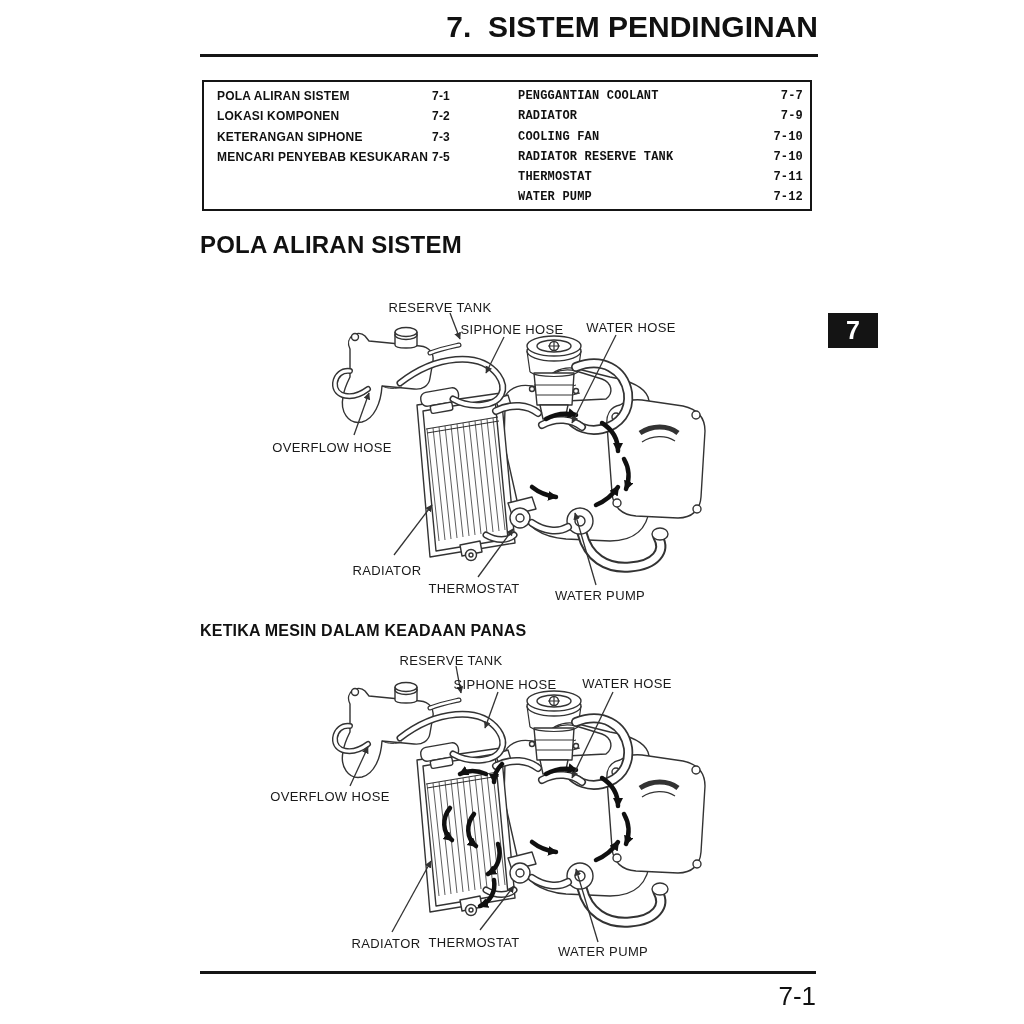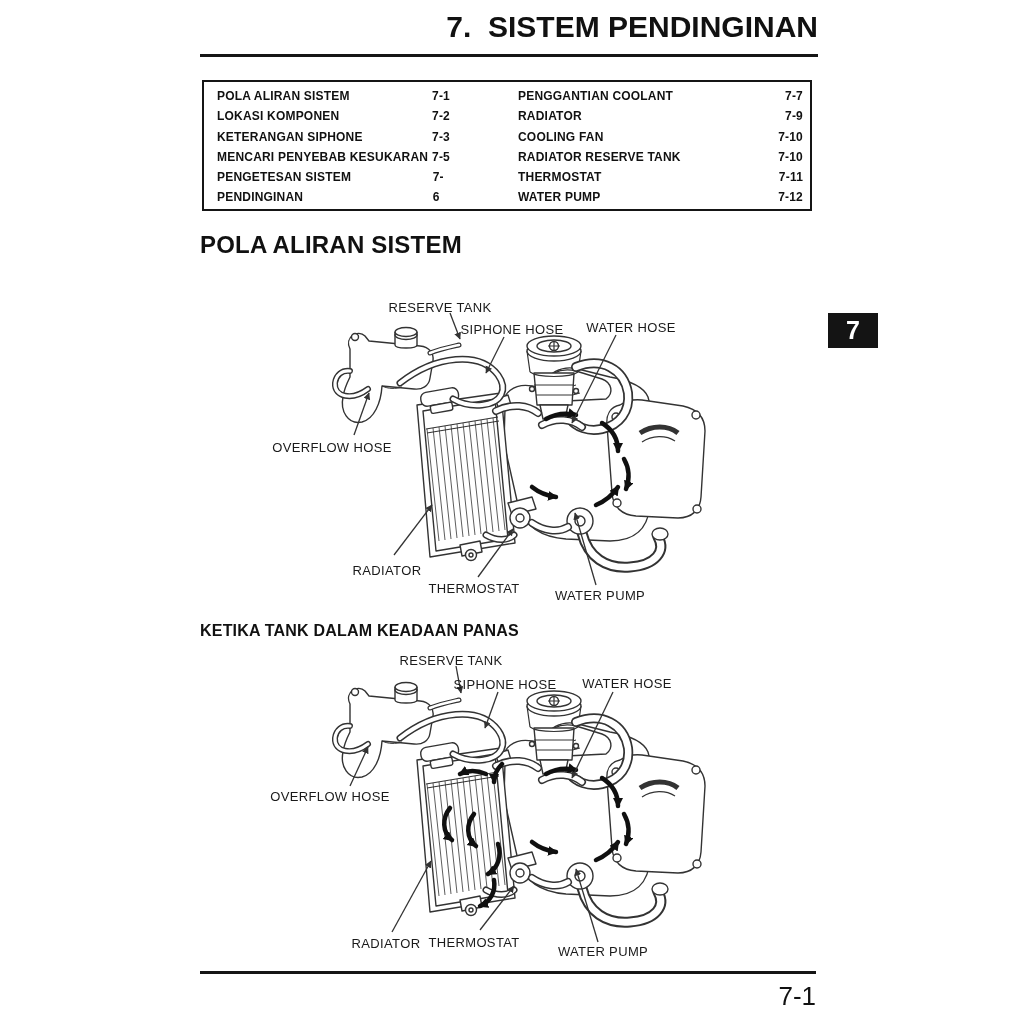--- a/index.html
+++ b/index.html
@@ -7,21 +7,21 @@
         font-family:"Liberation Sans",sans-serif;color:#111;border-radius:15px;}
 
   .chapter-title{position:absolute;top:10px;left:200px;width:618px;text-align:right;
     font-size:30px;font-weight:bold;white-space:pre;color:#111;}
   .title-rule{position:absolute;top:54px;left:200px;width:618px;height:3px;background:#151515;}
 
   .toc{position:absolute;left:202px;top:80px;width:610px;height:131px;
     border:2px solid #151515;box-sizing:border-box;}
   .toc-col{position:absolute;top:4px;}
   .toc-left{left:13px;width:233px;}
-  .toc-right{left:314px;width:285px;}
+  .toc-right{left:314px;width:285px;font-family:Liberation Mono, monospace;}
   .toc-row{display:flex;justify-content:space-between;align-items:center;
     line-height:20.3px;font-size:12px;font-weight:bold;letter-spacing:0.2px;}
   .toc-row .pg{font-weight:bold;}
 
   .section-title{position:absolute;left:200px;top:231px;font-size:24px;font-weight:bold;letter-spacing:0.2px;}
   .sub-heading{position:absolute;left:200px;font-size:16px;font-weight:bold;letter-spacing:0.2px;}
   .sub1{top:268px;} .sub2{top:622px;}
 
   .diagram{position:absolute;width:500px;height:310px;}
   .d1{left:280px;top:293px;} .d2{left:280px;top:648px;}
@@ -165,24 +165,20 @@
           <span class="pg">7-2</span>
         </div>
       <div class="toc-row">
           <span>KETERANGAN SIPHONE</span>
           <span class="pg">7-3</span>
         </div>
       <div class="toc-row">
           <span>MENCARI PENYEBAB KESUKARAN</span>
           <span class="pg">7-5</span>
         </div>
-      <div class="toc-row">
-          <span>PENGETESAN SISTEM PENDINGINAN</span>
-          <span class="pg">7-6</span>
-        </div>
     </div>
     <div class="toc-col toc-right">
       <div class="toc-row">
           <span>PENGGANTIAN COOLANT</span>
           <span class="pg">7-7</span>
         </div>
       <div class="toc-row">
           <span>RADIATOR</span>
           <span class="pg">7-9</span>
         </div>
@@ -222,21 +218,21 @@
     </svg>
     <span class="dlabel" style="left:160px;top:7px">RESERVE TANK</span>
     <span class="dlabel" style="left:232px;top:29px">SIPHONE HOSE</span>
     <span class="dlabel" style="left:351px;top:27px">WATER HOSE</span>
     <span class="dlabel" style="left:52px;top:147px">OVERFLOW HOSE</span>
     <span class="dlabel" style="left:107px;top:270px">RADIATOR</span>
     <span class="dlabel" style="left:194px;top:288px">THERMOSTAT</span>
     <span class="dlabel" style="left:320px;top:295px">WATER PUMP</span>
   </div>
 
-  <div class="sub-heading sub2">KETIKA TANK DALAM KEADAAN PANAS</div>
+  <div class="sub-heading sub2">KETIKA MESIN DALAM KEADAAN PANAS</div>
 
   <div class="diagram d2">
     <svg class="art" viewBox="0 0 500 310">
       <use href="#eng"></use>
       <use href="#hot"></use>
       <g>
         <path class="ld" d="M176,18 L181,45"></path>
         <path class="ld" d="M218,44 L205,80"></path>
         <path class="ld" d="M333,44 L292,130"></path>
         <path class="ld" d="M70,138 L88,99"></path>

